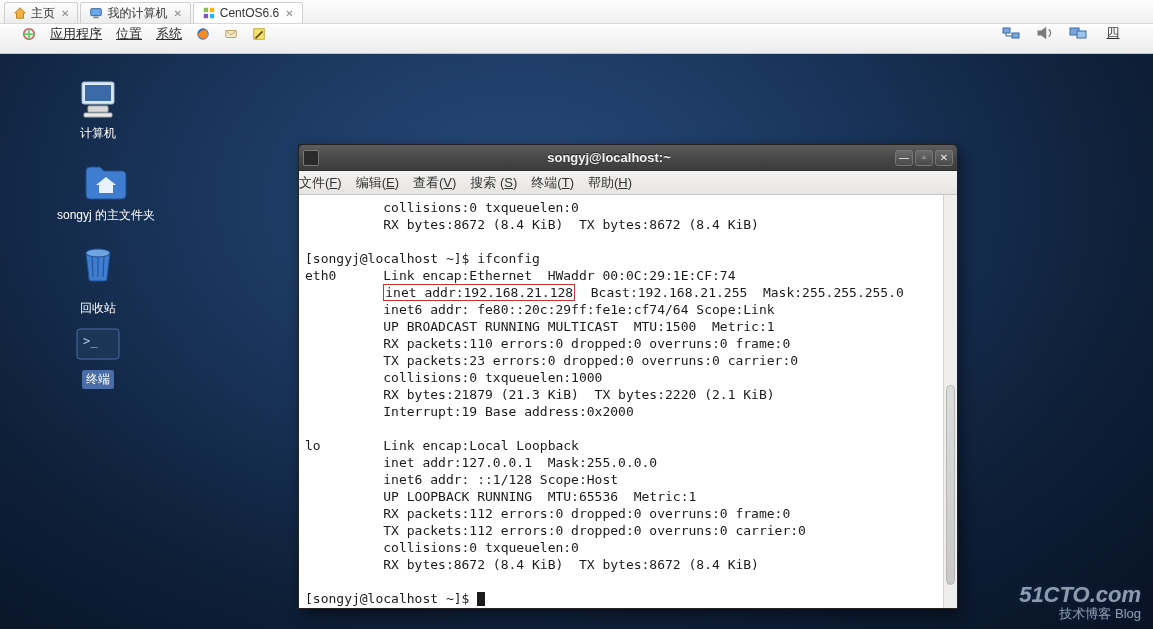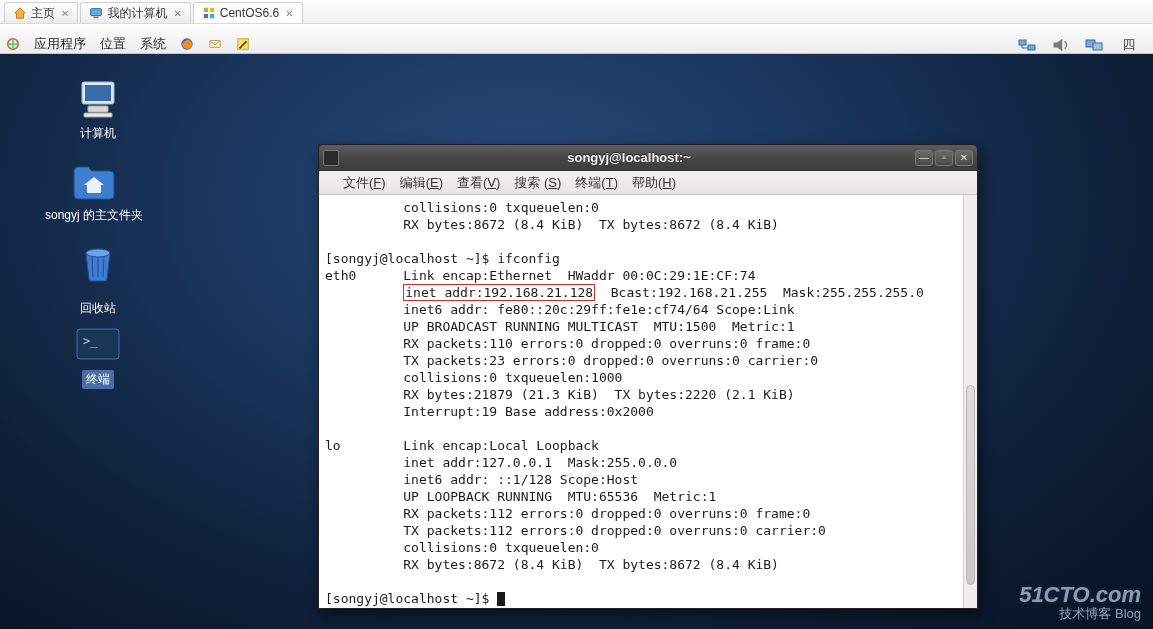--- a/index.html
+++ b/index.html
@@ -44,22 +44,22 @@
   .vm-area {
     position:absolute; left:0; top:24px; right:0; bottom:0;
     background: #fff;
     overflow:hidden;
   }
   
   .gnome-panel {
     height:30px;
     background: linear-gradient(#fdfdfd,#ececec);
     border-top:1px solid #fff; border-bottom:1px solid #c7c7c7;
-    display:flex; align-items:flex-end; padding:0 6px;
-    font-size:13px; color:#2b2b2b;
+    display:flex; align-items:flex-start; padding:0 22px;
+    font-size:13px; color:#2b2b2b;text-decoration:underline;
   }
   .gnome-left { display:flex; align-items:center; gap:14px; }
   .gnome-left .menu-label { cursor:default; }
   .gnome-right { margin-left:auto; display:flex; gap:14px; align-items:center; padding-right:8px;}
   .gnome-right .tray-ico { width:20px; height:16px; display:flex; align-items:center; justify-content:center; color:#5577aa;}
   
   .desktop {
     position:absolute; left:0; right:0; top:30px; bottom:0;
     background: radial-gradient(ellipse at 45% 25%, #274a7a 0%, #1a365d 35%, #0e1f38 70%, #081324 100%);
   }
@@ -72,39 +72,38 @@
   .dicon .img { width:48px; height:42px; display:flex; align-items:center; justify-content:center;}
   .dicon.sel .lbl { background:#4a6da8; border-radius:2px; padding:1px 4px;}
   .lbl { padding:1px 2px; }
   
   .termwin {
     position:absolute;
     left:298px; top:90px; width:660px; height:465px;
     display:flex; flex-direction:column;
     border:1px solid #222;
     box-shadow: 4px 6px 14px rgba(0,0,0,0.45);
-    margin-left: 20px;
   }
   .titlebar {
     height:26px;
     background: linear-gradient(#5d5d5d,#484848 50%,#3c3c3c);
     border-bottom:1px solid #2b2b2b;
     display:flex; align-items:center; color:#f3f3f3;
     border-radius:5px 5px 0 0;
     padding:0 4px;
   }
   .titlebar .tico { width:16px; height:16px; background:#2a2a2a; border:1px solid #777; border-radius:2px; margin-right:6px;}
   .titlebar .ttxt { flex:1; text-align:center; font-weight:bold; font-size:13px; text-shadow:0 -1px 0 #222;}
   .winbtn { width:18px; height:16px; margin-left:2px; border:1px solid #777; border-radius:3px;
             background:linear-gradient(#6a6a6a,#4a4a4a); display:flex; align-items:center; justify-content:center;
             color:#eee; font-size:10px; font-family:Arial; }
   .menubar {
     height:24px; background:linear-gradient(#f3f2f1,#e6e5e3);
     border-bottom:1px solid #c7c6c4;
-    display:flex; align-items:center; gap:14px; padding:0 24px;
+    display:flex; align-items:center; gap:14px; padding:0 0;
     font-size:13px; color:#333;
   }
   .menubar .mi u { text-decoration:underline; }
   .termbody {
     flex:1; background:#ffffff; position:relative; overflow:hidden;
     font-family: "DejaVu Sans Mono","Courier New",monospace;
     font-size:13px; line-height:17px; color:#1b1b1b;
   }
   .termbody .content { padding:4px 6px; white-space:pre; }
   .termbody .scrollbar {
@@ -218,21 +217,21 @@
         <svg width="48" height="42" viewBox="0 0 48 42">
             <rect x="8" y="4" width="32" height="22" rx="2" fill="#dbe9f7" stroke="#9fb9d6"></rect>
             <rect x="11" y="7" width="26" height="16" fill="#3a6aa8"></rect>
             <rect x="14" y="28" width="20" height="6" rx="1" fill="#d8d8d8" stroke="#aaa"></rect>
             <rect x="10" y="35" width="28" height="4" rx="1" fill="#e9e9e9" stroke="#aaa"></rect>
           </svg>
       </span>
       <span class="lbl">计算机</span>
     </div>
 
-    <div class="dicon" style="left:36px; top:106px; width:116px;">
+    <div class="dicon" style="left:48px; top:106px; width:116px;">
       <span class="img">
         <svg width="48" height="40" viewBox="0 0 48 40">
             <path d="M4 12 L4 34 Q4 38 8 38 L40 38 Q44 38 44 34 L44 14 Q44 10 40 10 L22 10 L18 6 L8 6 Q4 6 4 10 Z" fill="#3f7dd1" stroke="#1f4e93"></path>
             <path d="M14 24 L24 16 L34 24 L31 24 L31 32 L17 32 L17 24 Z" fill="#e9f2fb"></path>
           </svg>
       </span>
       <span class="lbl">songyj 的主文件夹</span>
     </div>
 
     <div class="dicon" style="left:48px; top:188px;gap:15px;">

